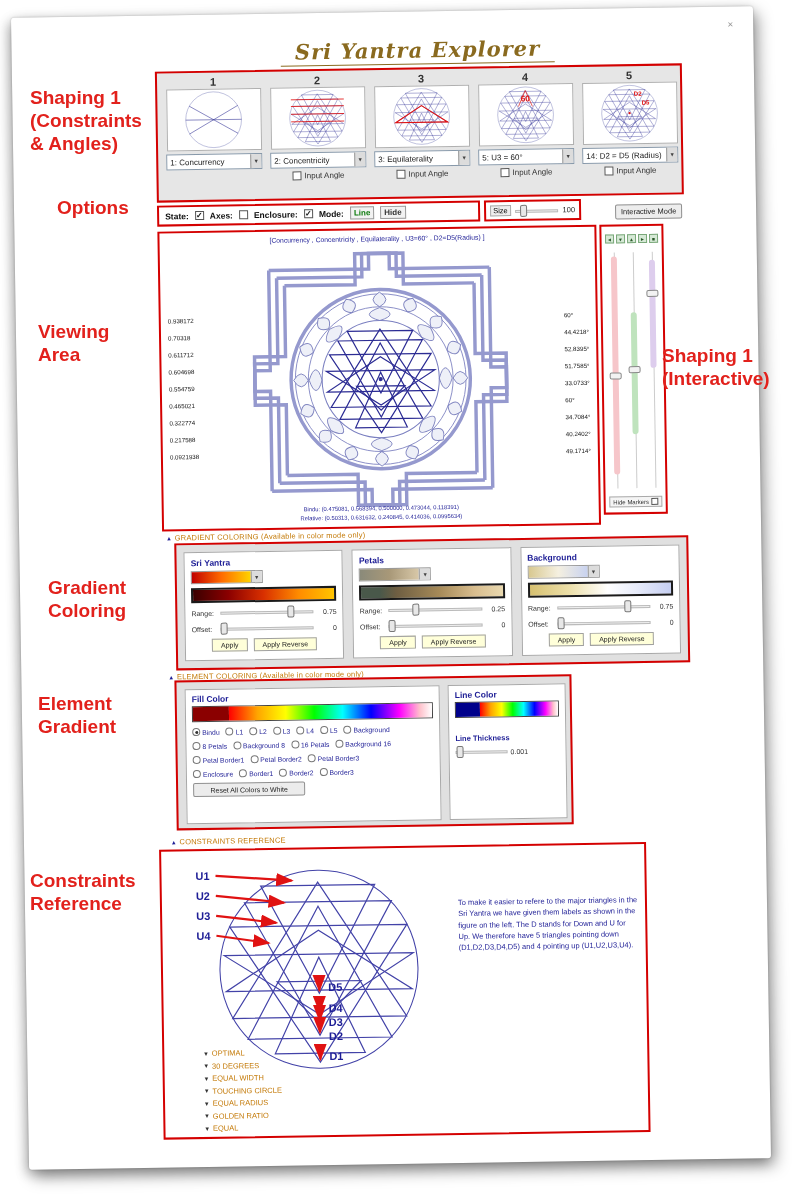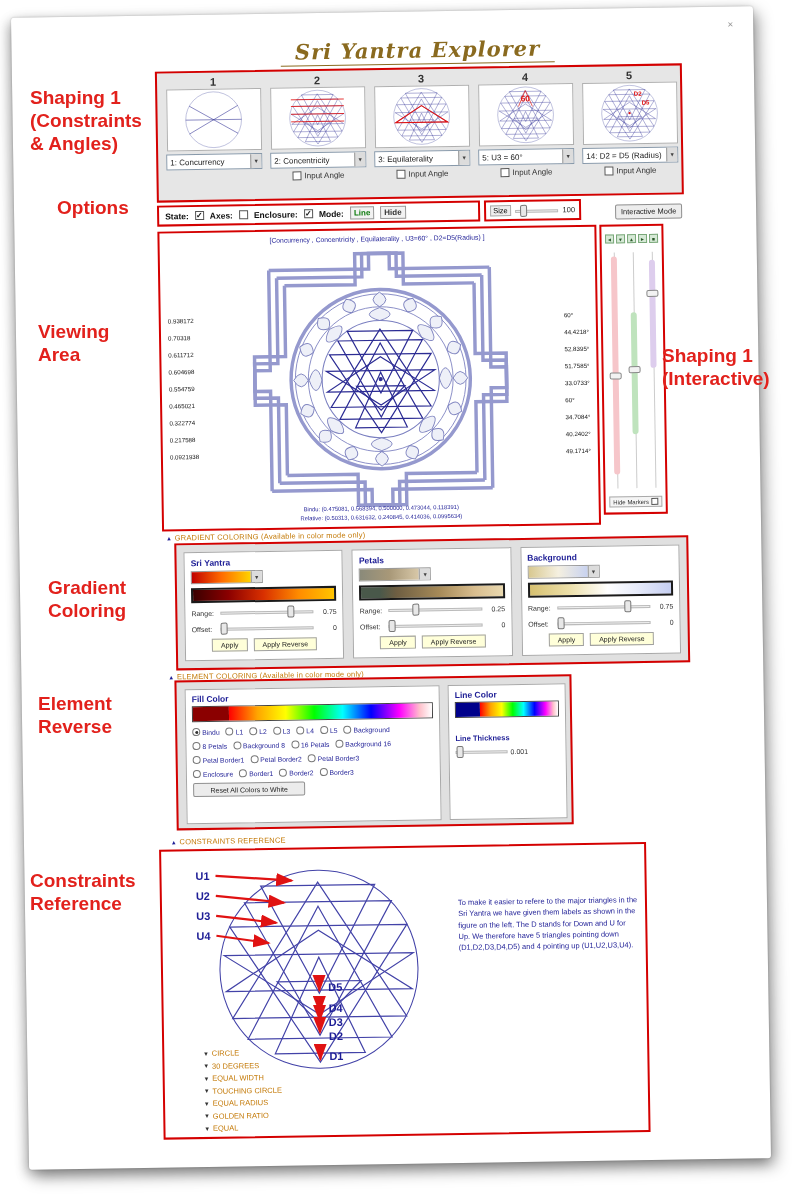--- a/index.html
+++ b/index.html
@@ -624,21 +624,21 @@
         <line x1="152" y1="146" x2="152" y2="158" marker-end="url(#ah)"></line>
         <line x1="152" y1="158" x2="152" y2="167" marker-end="url(#ah)"></line>
         <line x1="152" y1="169" x2="152" y2="179" marker-end="url(#ah)"></line>
         <line x1="152" y1="192" x2="152" y2="206" marker-end="url(#ah)"></line>
       </g>
     </svg>
     <div class="cdesc">To make it easier to refere to the major triangles in the Sri Yantra we have given them labels as shown in the figure on the left. The D stands for Down and U for Up. We therefore have 5 triangles pointing down (D1,D2,D3,D4,D5) and 4 pointing up (U1,U2,U3,U4).</div>
     <div class="seclist">
       <div class="secitem">
           <i class="tri">▾</i>
-          <span class="txt">CIRCLE</span>
+          <span class="txt">OPTIMAL</span>
         </div>
       <div class="secitem">
           <i class="tri">▾</i>
           <span class="txt">30 DEGREES</span>
         </div>
       <div class="secitem">
           <i class="tri">▾</i>
           <span class="txt">EQUAL WIDTH</span>
         </div>
       <div class="secitem">
@@ -665,15 +665,15 @@
 (Constraints
 &amp; Angles)</div>
 <div class="annot" style="left:57px;top:196px">Options</div>
 <div class="annot" style="left:38px;top:320px">Viewing
 Area</div>
 <div class="annot" style="left:662px;top:344px">Shaping 1
 (Interactive)</div>
 <div class="annot" style="left:48px;top:576px">Gradient
 Coloring</div>
 <div class="annot" style="left:38px;top:692px">Element
-Reverse</div>
+Gradient</div>
 <div class="annot" style="left:30px;top:869px">Constraints
 Reference</div>
 
 </body></html>

